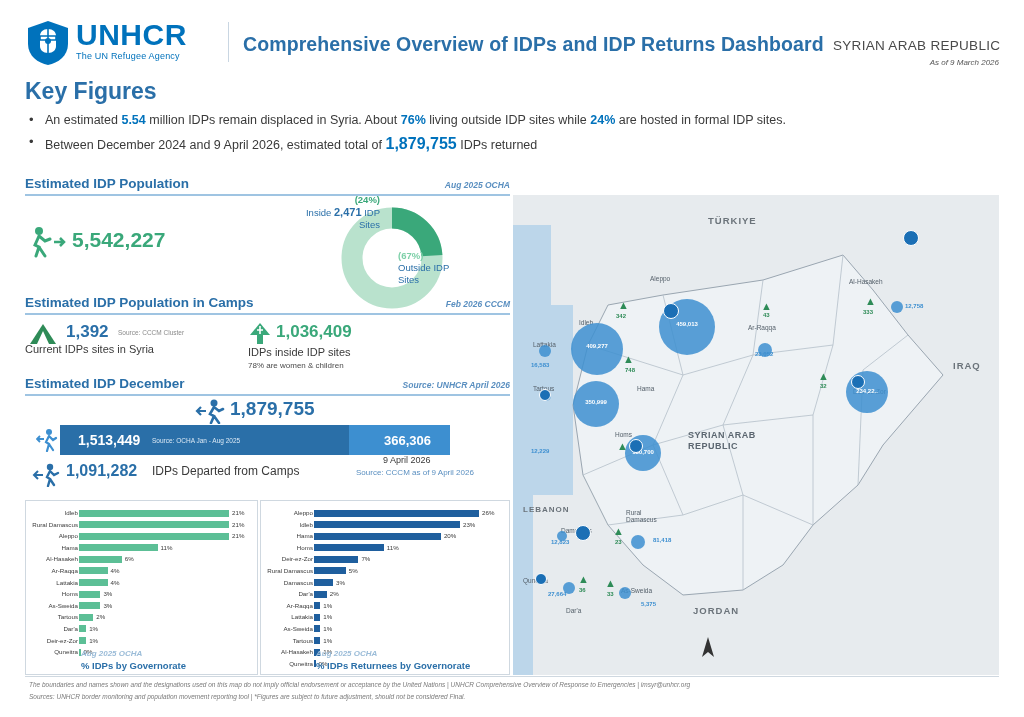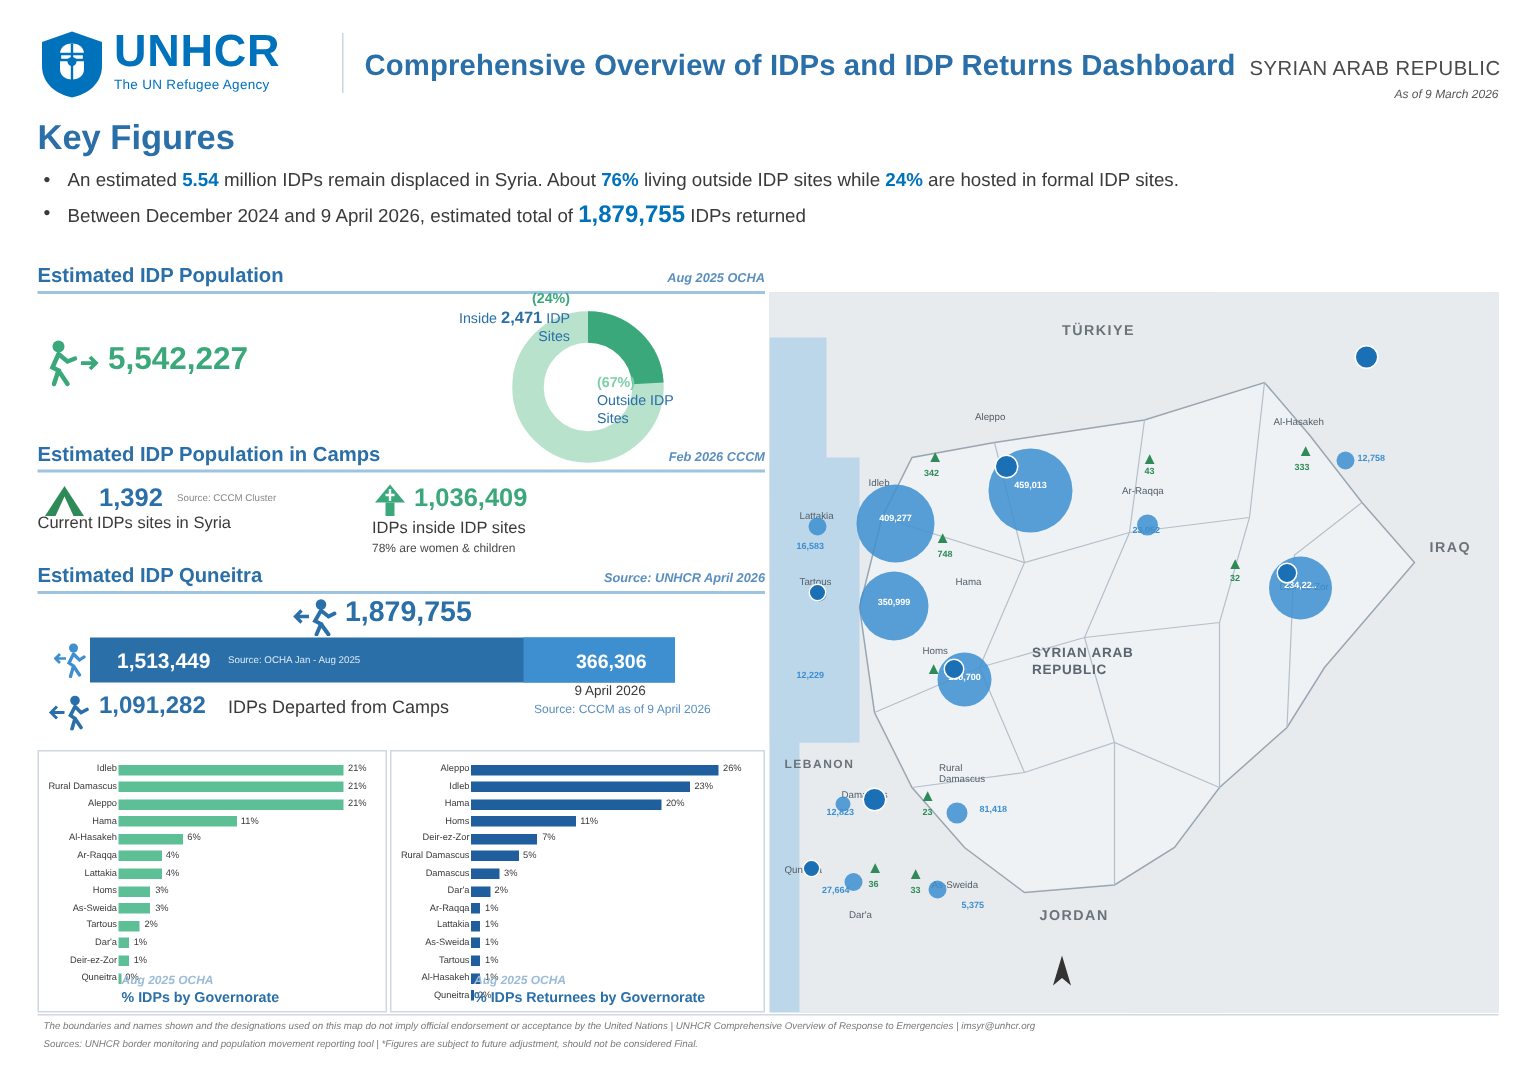--- a/index.html
+++ b/index.html
@@ -199,21 +199,21 @@
 
   <svg class="camp2-icon" viewBox="0 0 24 24">
     <path d="M12 1 L22 13 H2 Z" fill="#3aa87a"></path>
     <rect x="9" y="13" width="6" height="9" fill="#3aa87a"></rect>
     <path d="M12 4 v8 M9 8 h6" stroke="#ffffff" stroke-width="1.6"></path>
   </svg>
   <div class="camps2-num">1,036,409</div>
   <div class="camps2-sub">IDPs inside IDP sites</div>
   <div class="camps2-sub2">78% are women &amp; children</div>
 
-  <div class="sec-head ret-head">Estimated IDP Quneitra</div>
+  <div class="sec-head ret-head">Estimated IDP December</div>
   <div class="sec-rule ret-rule"></div>
   <div class="sec-src ret-src">Source: UNHCR April 2026</div>
 
   <svg class="ret-icon" viewBox="0 0 32 26">
     <circle cx="20" cy="5" r="3.5" fill="#2a6fa8"></circle>
     <path d="M20 9 l-4 7 l4 2 l-3 7 M20 9 l5 4 l4 -2 M20 18 l5 7" stroke="#2a6fa8" stroke-width="2.6" fill="none" stroke-linecap="round"></path>
     <path d="M12 13 H3 M7 9 l-4 4 l4 4" stroke="#2a6fa8" stroke-width="2.2" fill="none"></path>
   </svg>
   <div class="ret-num">1,879,755</div>
   <div class="ret-date">9 April 2026</div>

